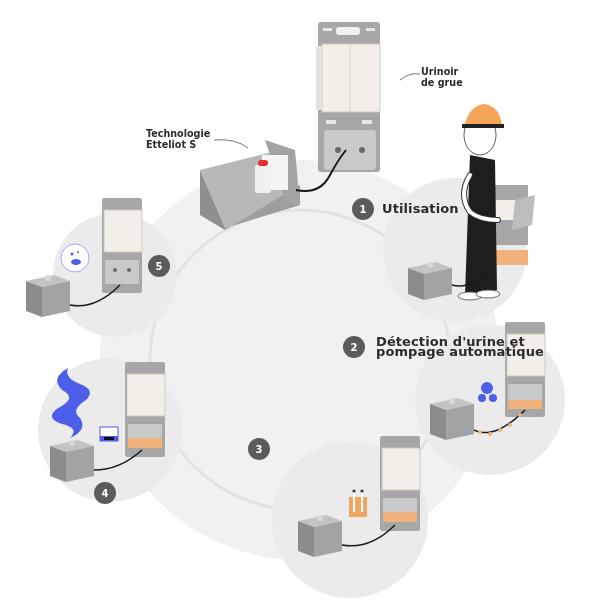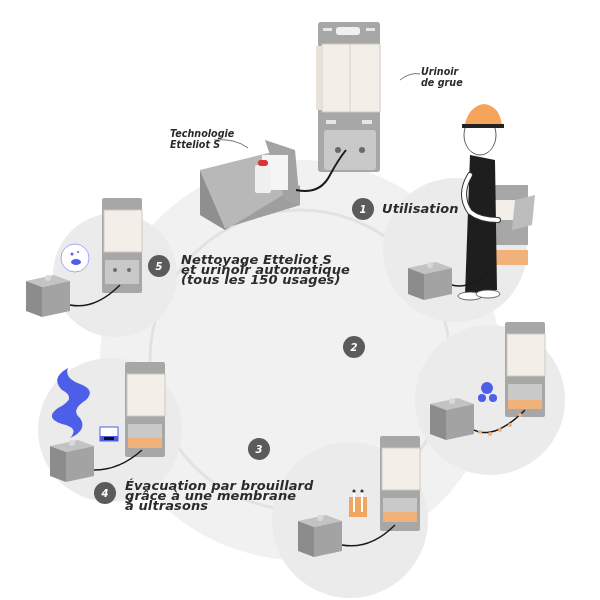--- a/index.html
+++ b/index.html
@@ -1,17 +1,17 @@
 <!DOCTYPE html>
 <html><head>
 <meta charset="utf-8">
 <style>
   html, body { margin:0; padding:0; background:#ffffff; }
   body { width:600px; height:600px; position:relative; overflow:hidden; font-family:"DejaVu Sans", sans-serif; }
-  .stage { position:absolute; left:0; top:0; width:600px; height:600px;font-style:italic; }
+  .stage { position:absolute; left:0; top:0; width:600px; height:600px; }
   .label { position:absolute; font-family:"DejaVu Sans", sans-serif; font-weight:bold; color:#2b2b2b; font-size:13px; line-height:10px; white-space:pre-line; letter-spacing:0.1px; }
   .callout { position:absolute; font-family:"DejaVu Sans", sans-serif; font-weight:bold; color:#2b2b2b; font-size:9.6px; line-height:11px; white-space:pre-line; }
   .badge { position:absolute; width:22px; height:22px; border-radius:50%; background:#5b5b5b; color:#ffffff; font-size:10px; font-weight:bold; display:flex; align-items:center; justify-content:center; font-family:"DejaVu Sans", sans-serif; }
   svg { position:absolute; left:0; top:0; }
 </style>
 </head>
 <body>
 
 <div class="stage">
   <svg width="600" height="600" viewBox="0 0 600 600">
@@ -168,32 +168,28 @@
         <circle cx="75" cy="258" r="14" fill="#ffffff" stroke="#8a93ef" stroke-width="0.8"></circle>
         <ellipse cx="76" cy="262" rx="5" ry="3" fill="#4d5ee8"></ellipse>
         <circle cx="72" cy="254" r="1.5" fill="#4d5ee8"></circle>
           <circle cx="78" cy="252" r="1" fill="#4d5ee8"></circle>
       </g>
     </g>
   </svg>
 
   <div class="callout" style="left:421px;top:66px;">Urinoir
 de grue</div>
-  <div class="callout" style="left:170px;top:128px;">Technologie
+  <div class="callout" style="left:146px;top:128px;">Technologie
 Etteliot S</div>
 
   <div class="badge" style="left:352px;top:198px;">1</div>
   <div class="label" style="left:382px;top:204px;">Utilisation</div>
 
   <div class="badge" style="left:343px;top:336px;">2</div>
+  <div class="label" style="left:376px;top:337px;">Détection d'urine et
+pompage automatique</div>
 
   <div class="badge" style="left:248px;top:438px;">3</div>
 
   <div class="badge" style="left:94px;top:482px;">4</div>
-  <div class="label" style="left:125px;top:481px;">Évacuation par brouillard
-grâce à une membrane
-à ultrasons</div>
 
   <div class="badge" style="left:148px;top:255px;">5</div>
-  <div class="label" style="left:181px;top:255px;">Nettoyage Etteliot S
-et urinoir automatique
-(tous les 150 usages)</div>
 </div>
 
 </body></html>

